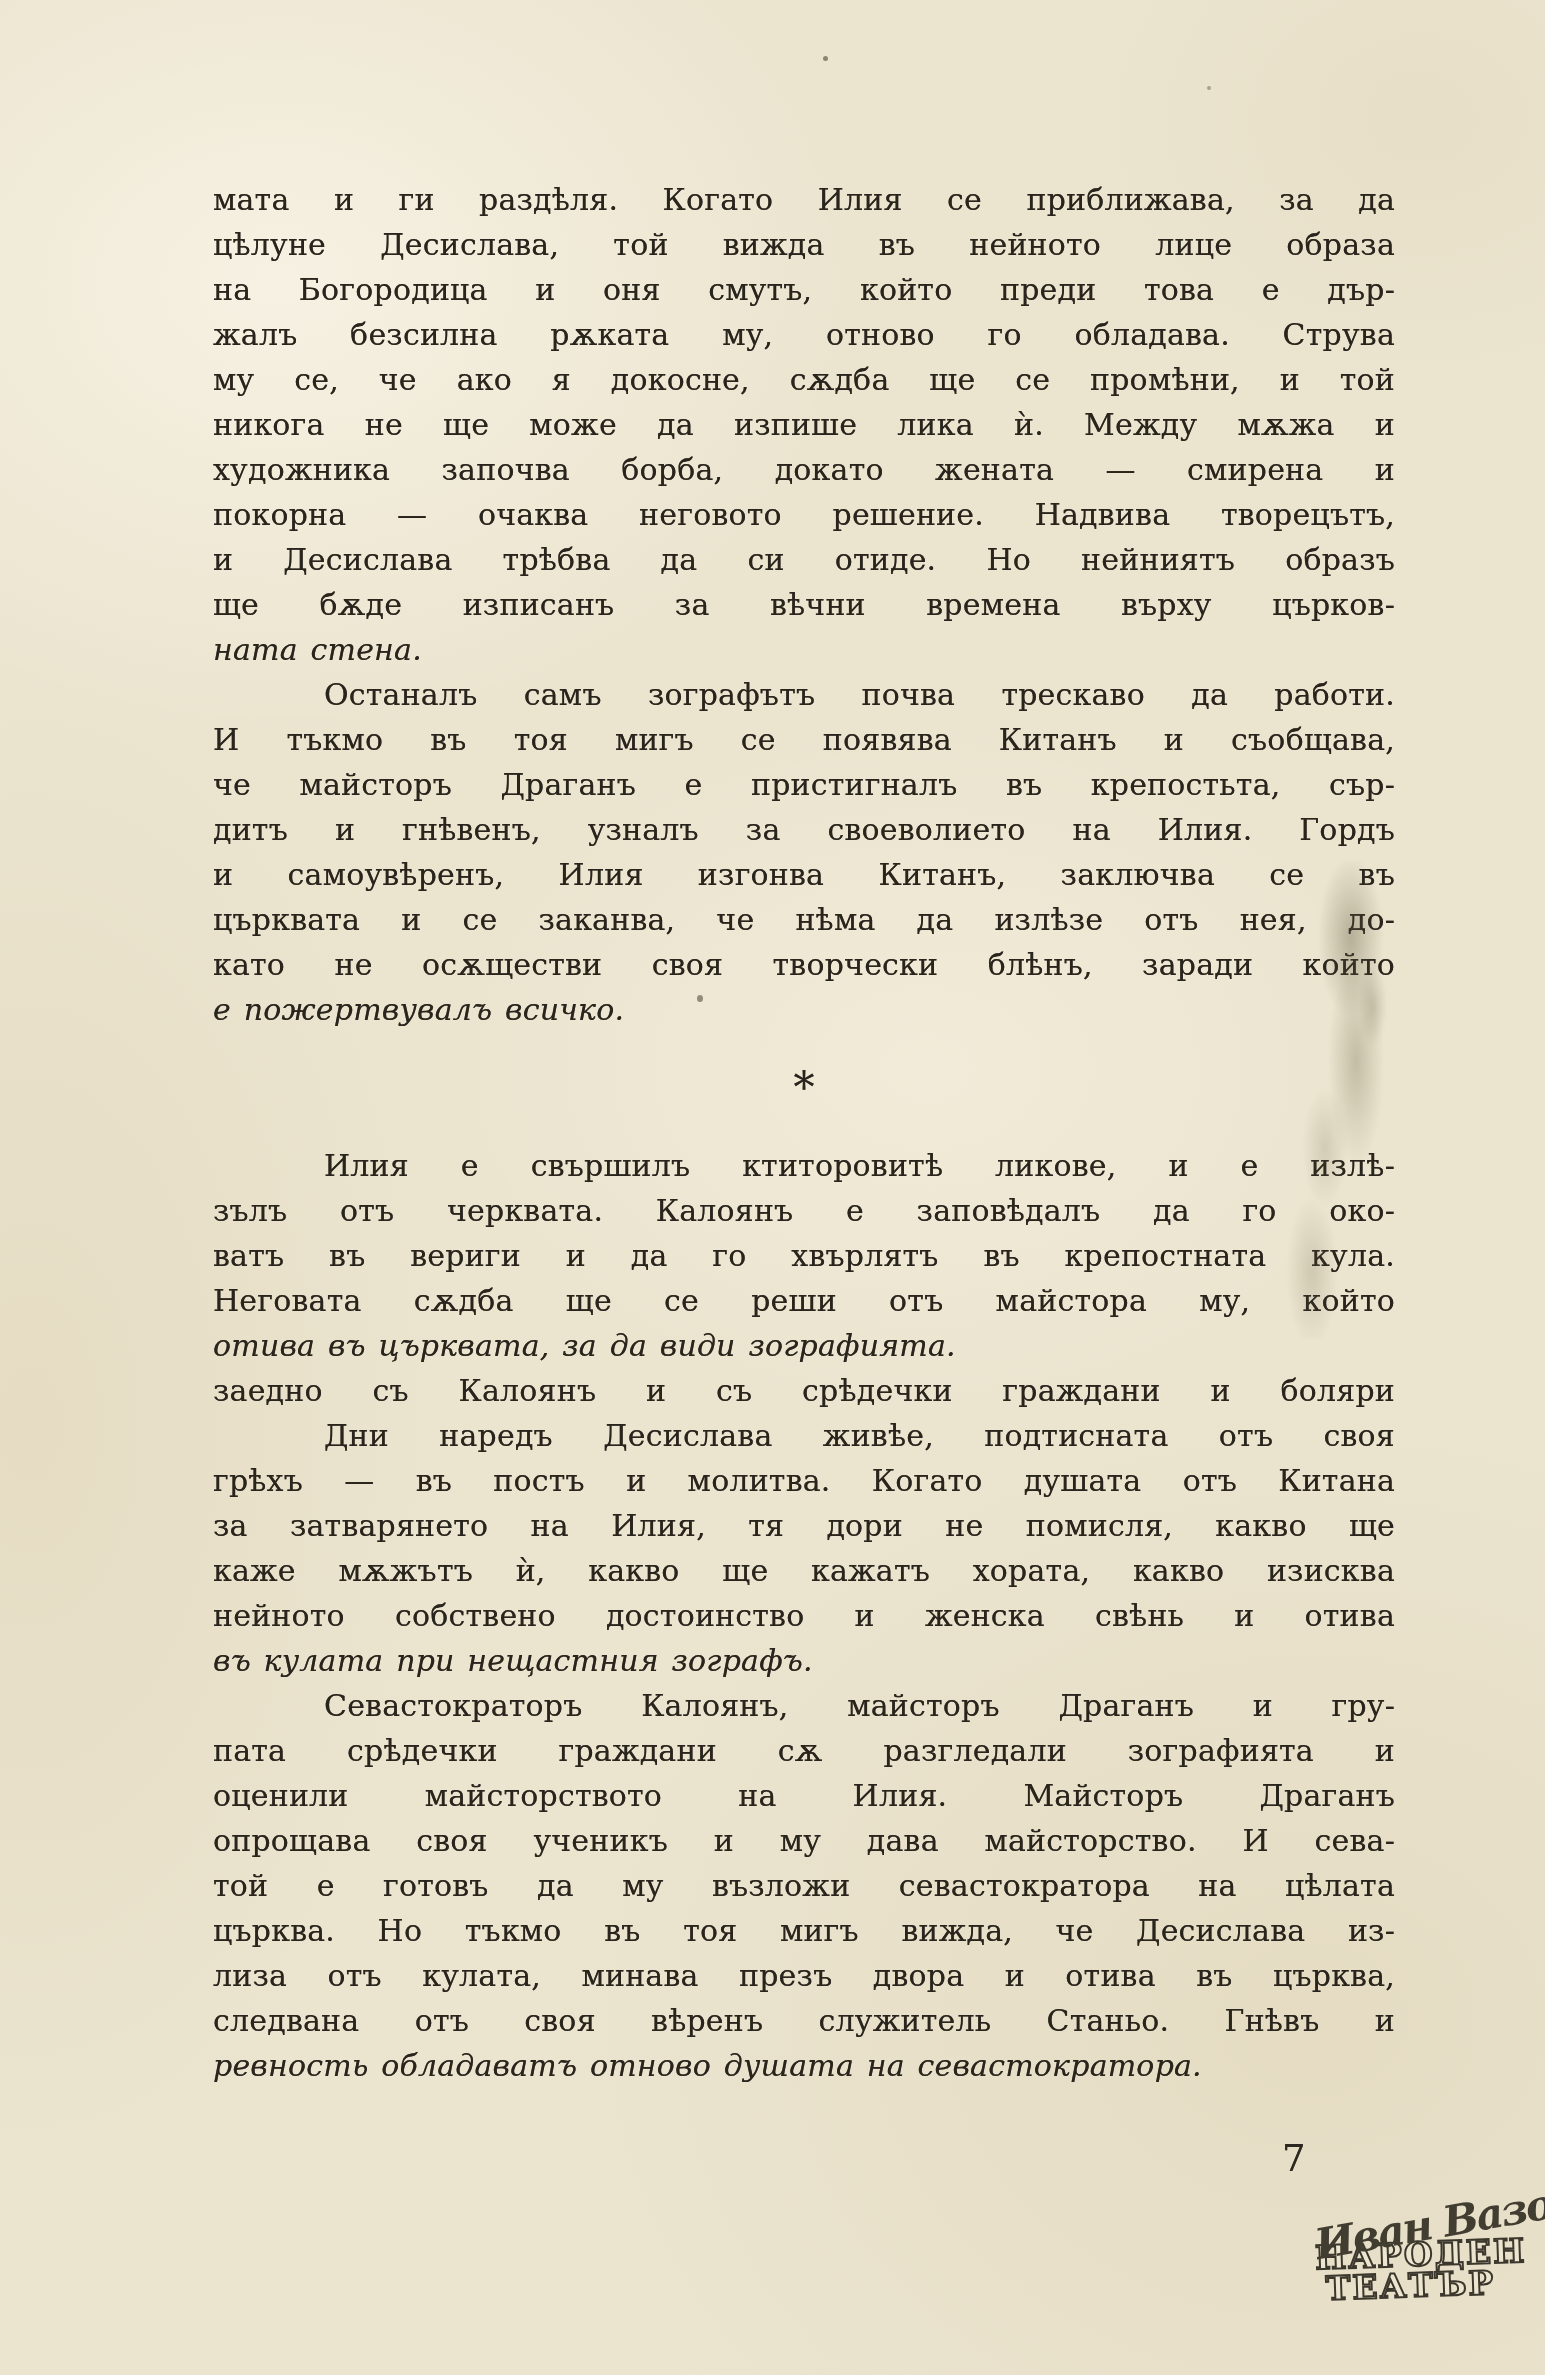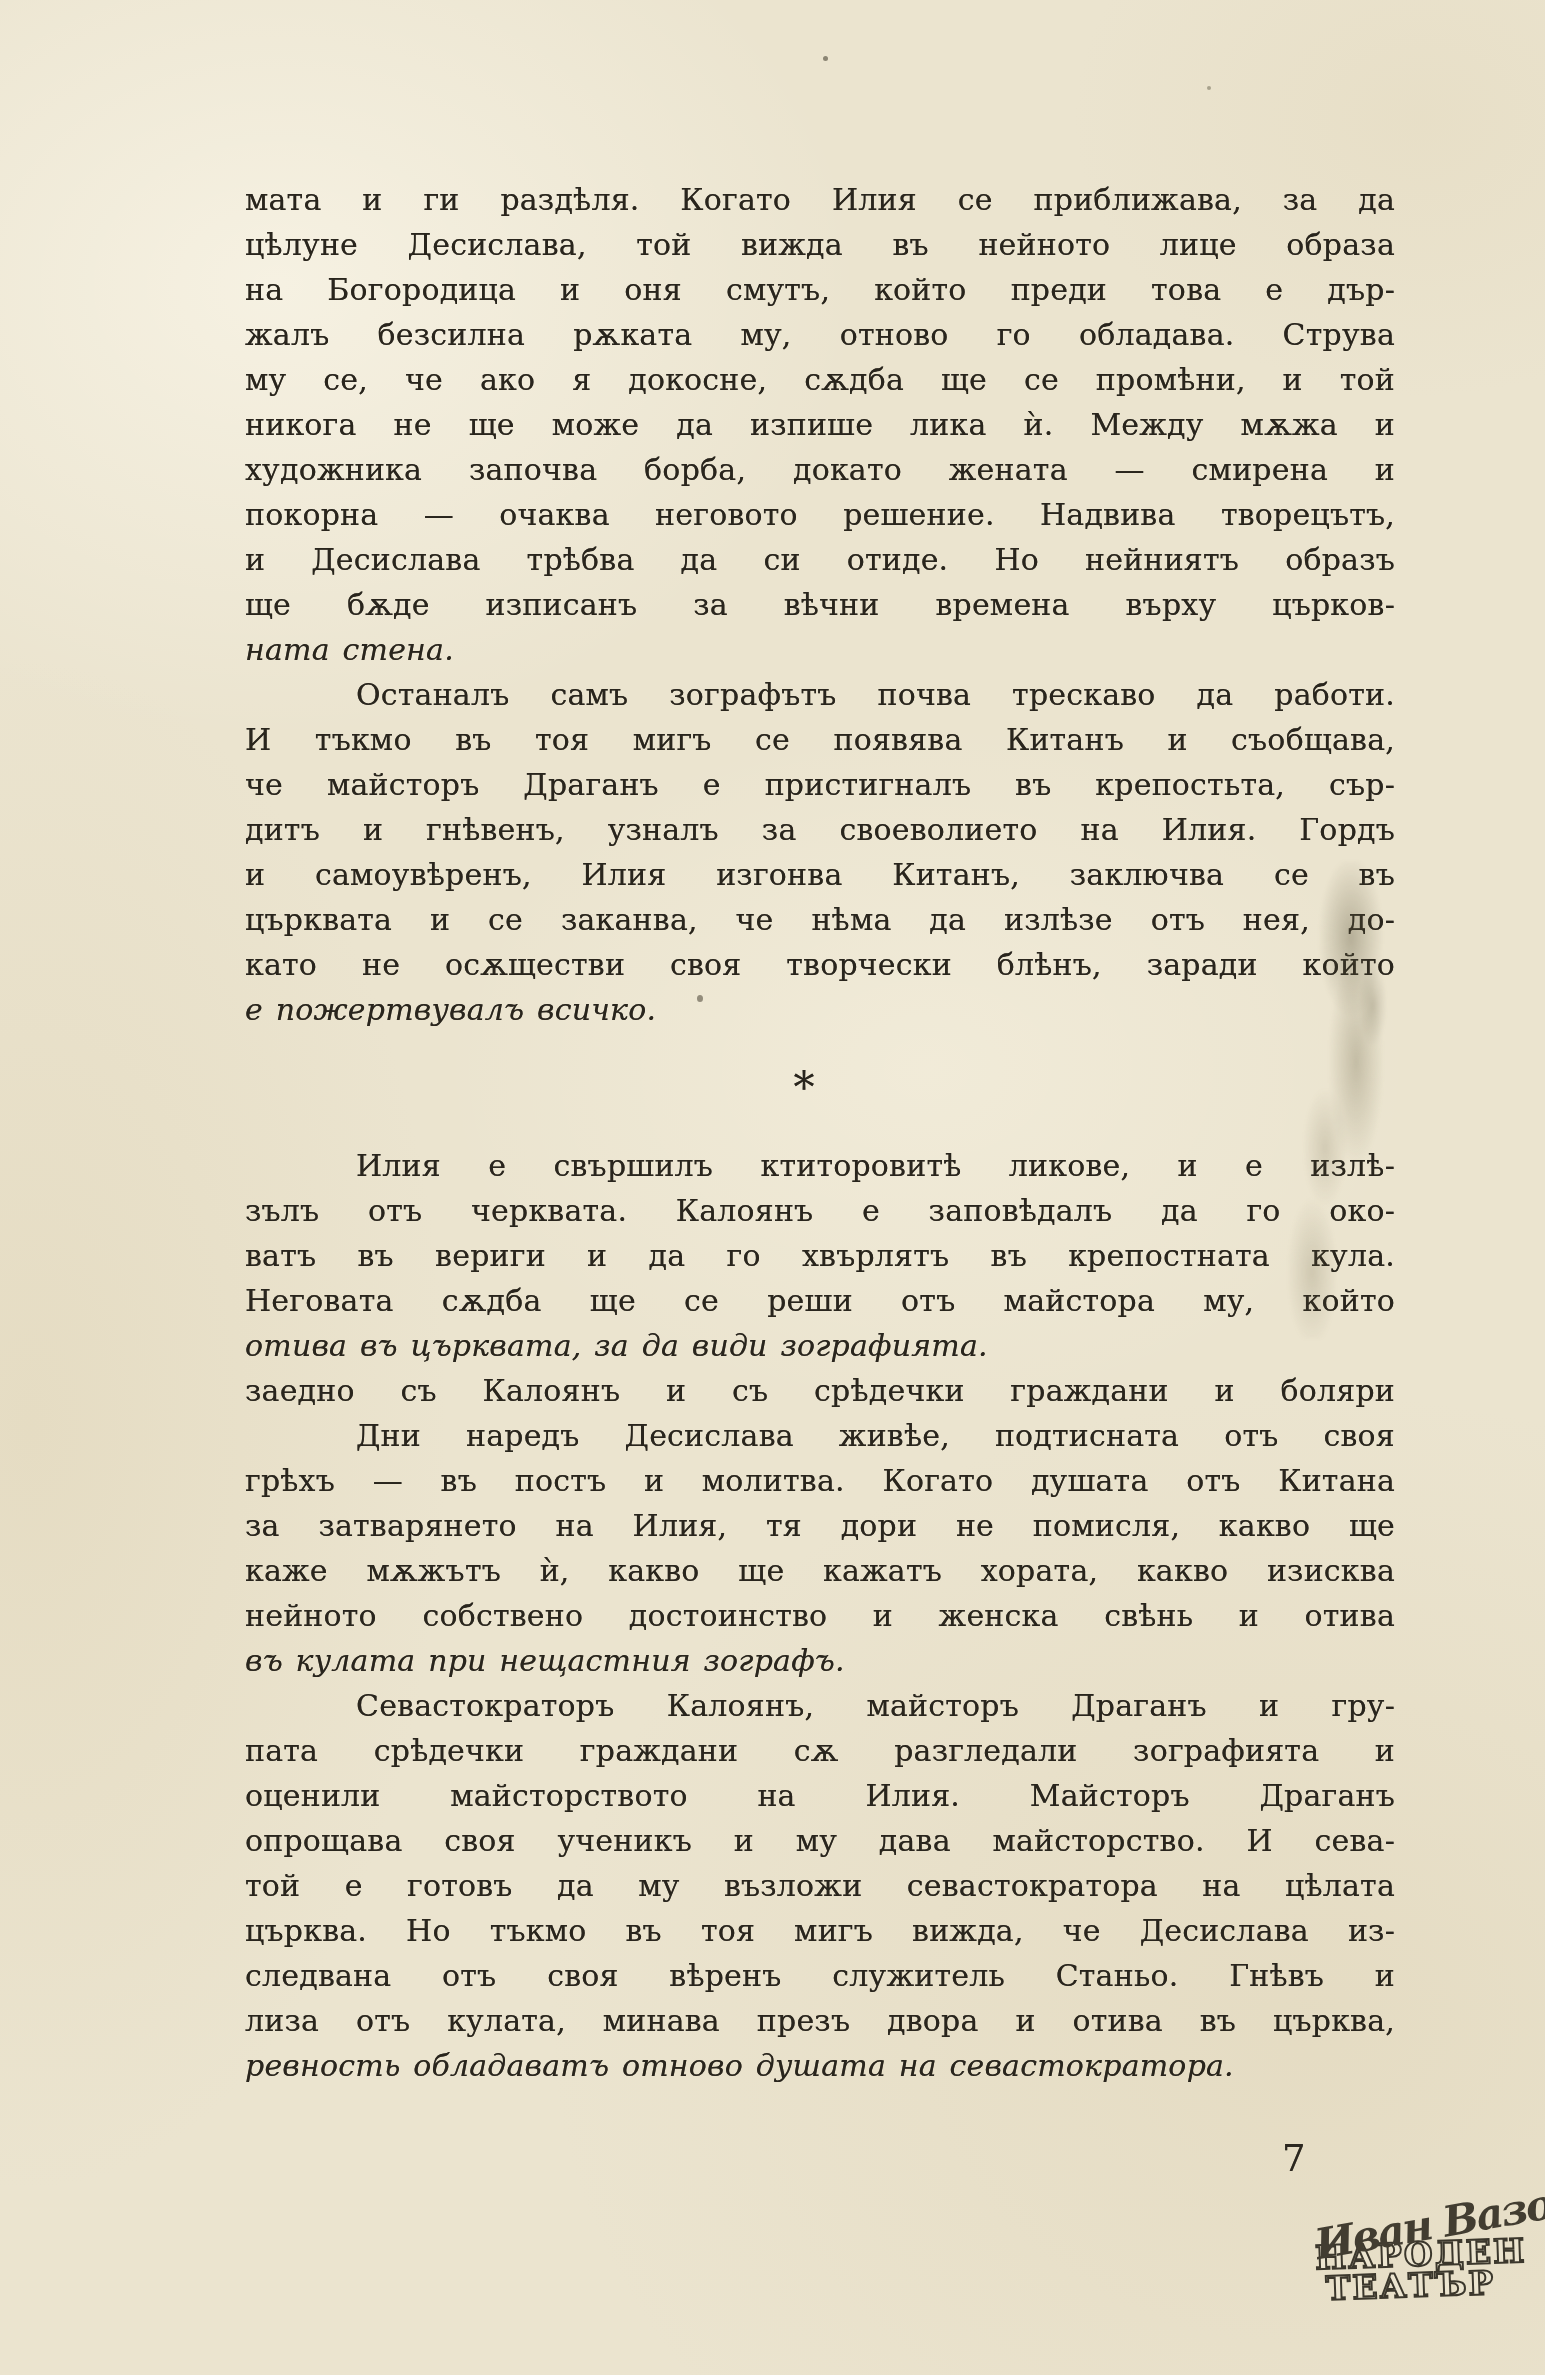--- a/index.html
+++ b/index.html
@@ -26,21 +26,20 @@
     line-height: 45px;
     word-spacing: 3px;
     letter-spacing: 0.2px;
     text-shadow: 0 0 0.5px rgba(41,37,29,0.65);
   }
   .paragraph { margin: 0; }
   .text-line {
     text-align: justify;
     text-align-last: justify;
     white-space: nowrap;
-    margin-left: 32px;
   }
   .text-line.last-line { text-align-last: left; font-style: italic; }
   .text-line.indented { padding-left: 111px; }
 
   .separator {
     height: 111px;
     display: flex; align-items: center; justify-content: center;
     font-size: 42px;
     color: #29251d;
   }
@@ -149,22 +148,22 @@
           <div class="text-line">нейното собствено достоинство и женска свѣнь и отива</div>
           <div class="text-line last-line">въ кулата при нещастния зографъ.</div>
         </div>
         <div class="paragraph">
           <div class="text-line indented">Севастократоръ Калоянъ, майсторъ Драганъ и гру-</div>
           <div class="text-line">пата срѣдечки граждани сѫ разгледали зографията и</div>
           <div class="text-line">оценили майсторството на Илия. Майсторъ Драганъ</div>
           <div class="text-line">опрощава своя ученикъ и му дава майсторство. И сева-</div>
           <div class="text-line">той е готовъ да му възложи севастократора на цѣлата</div>
           <div class="text-line">църква. Но тъкмо въ тоя мигъ вижда, че Десислава из-</div>
+          <div class="text-line">лиза отъ кулата, минава презъ двора и отива въ църква,</div>
           <div class="text-line">следвана отъ своя вѣренъ служитель Станьо. Гнѣвъ и</div>
-          <div class="text-line">лиза отъ кулата, минава презъ двора и отива въ църква,</div>
           <div class="text-line last-line">ревность обладаватъ отново душата на севастократора.</div>
         </div>
       </section>
   </div>
 
   <div class="page-number">7</div>
 
   <div class="stamp">
     <div class="stamp-script">Иван Вазов</div>
     <div class="stamp-line">НАРОДЕН</div>

